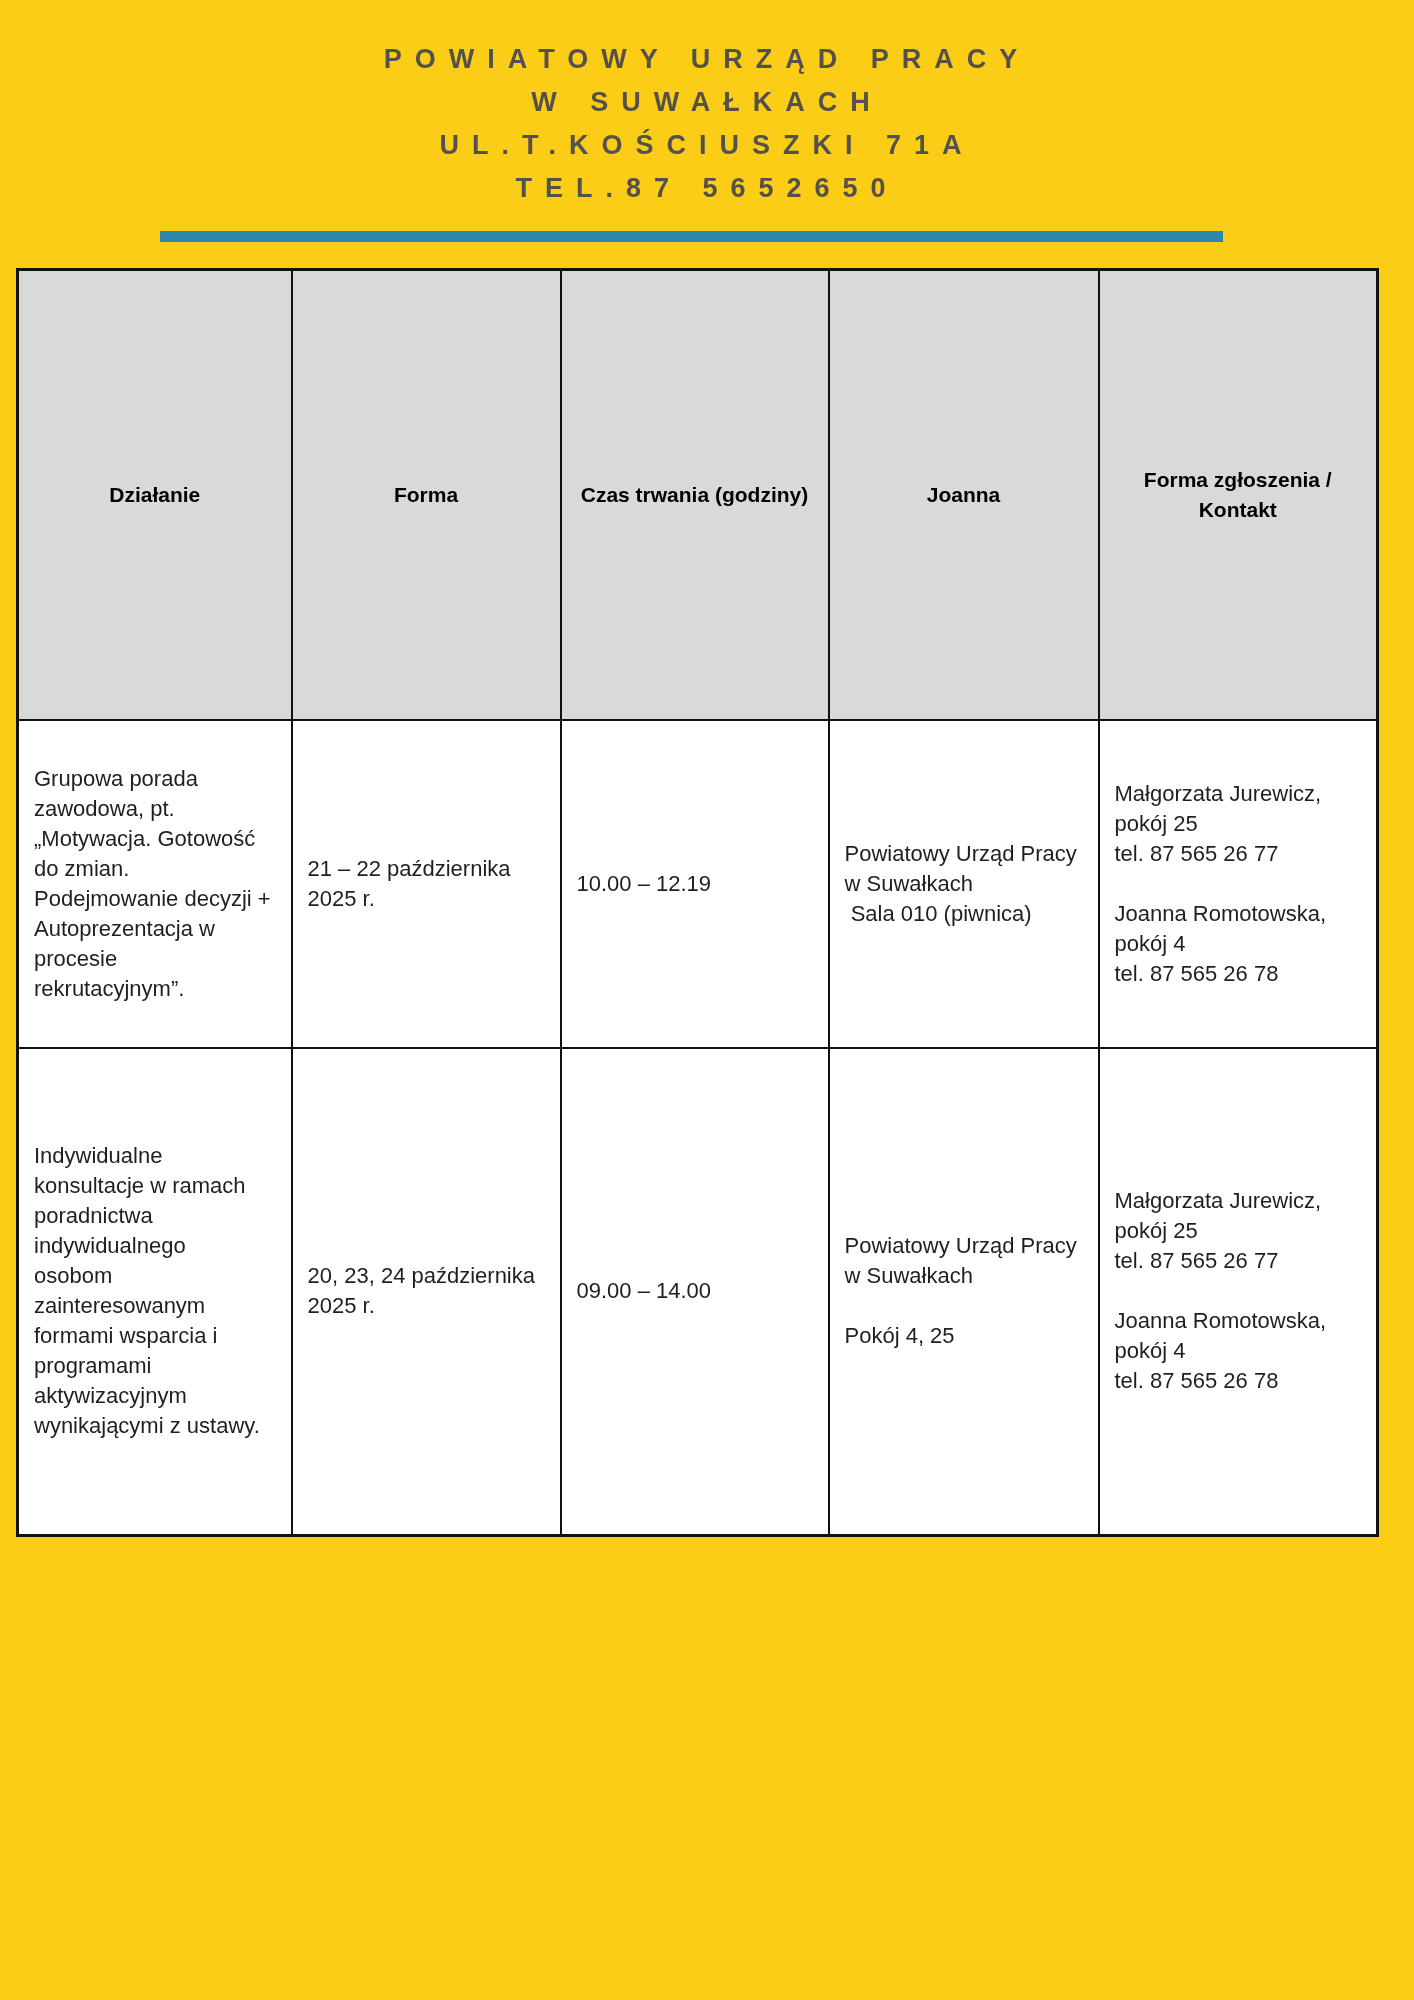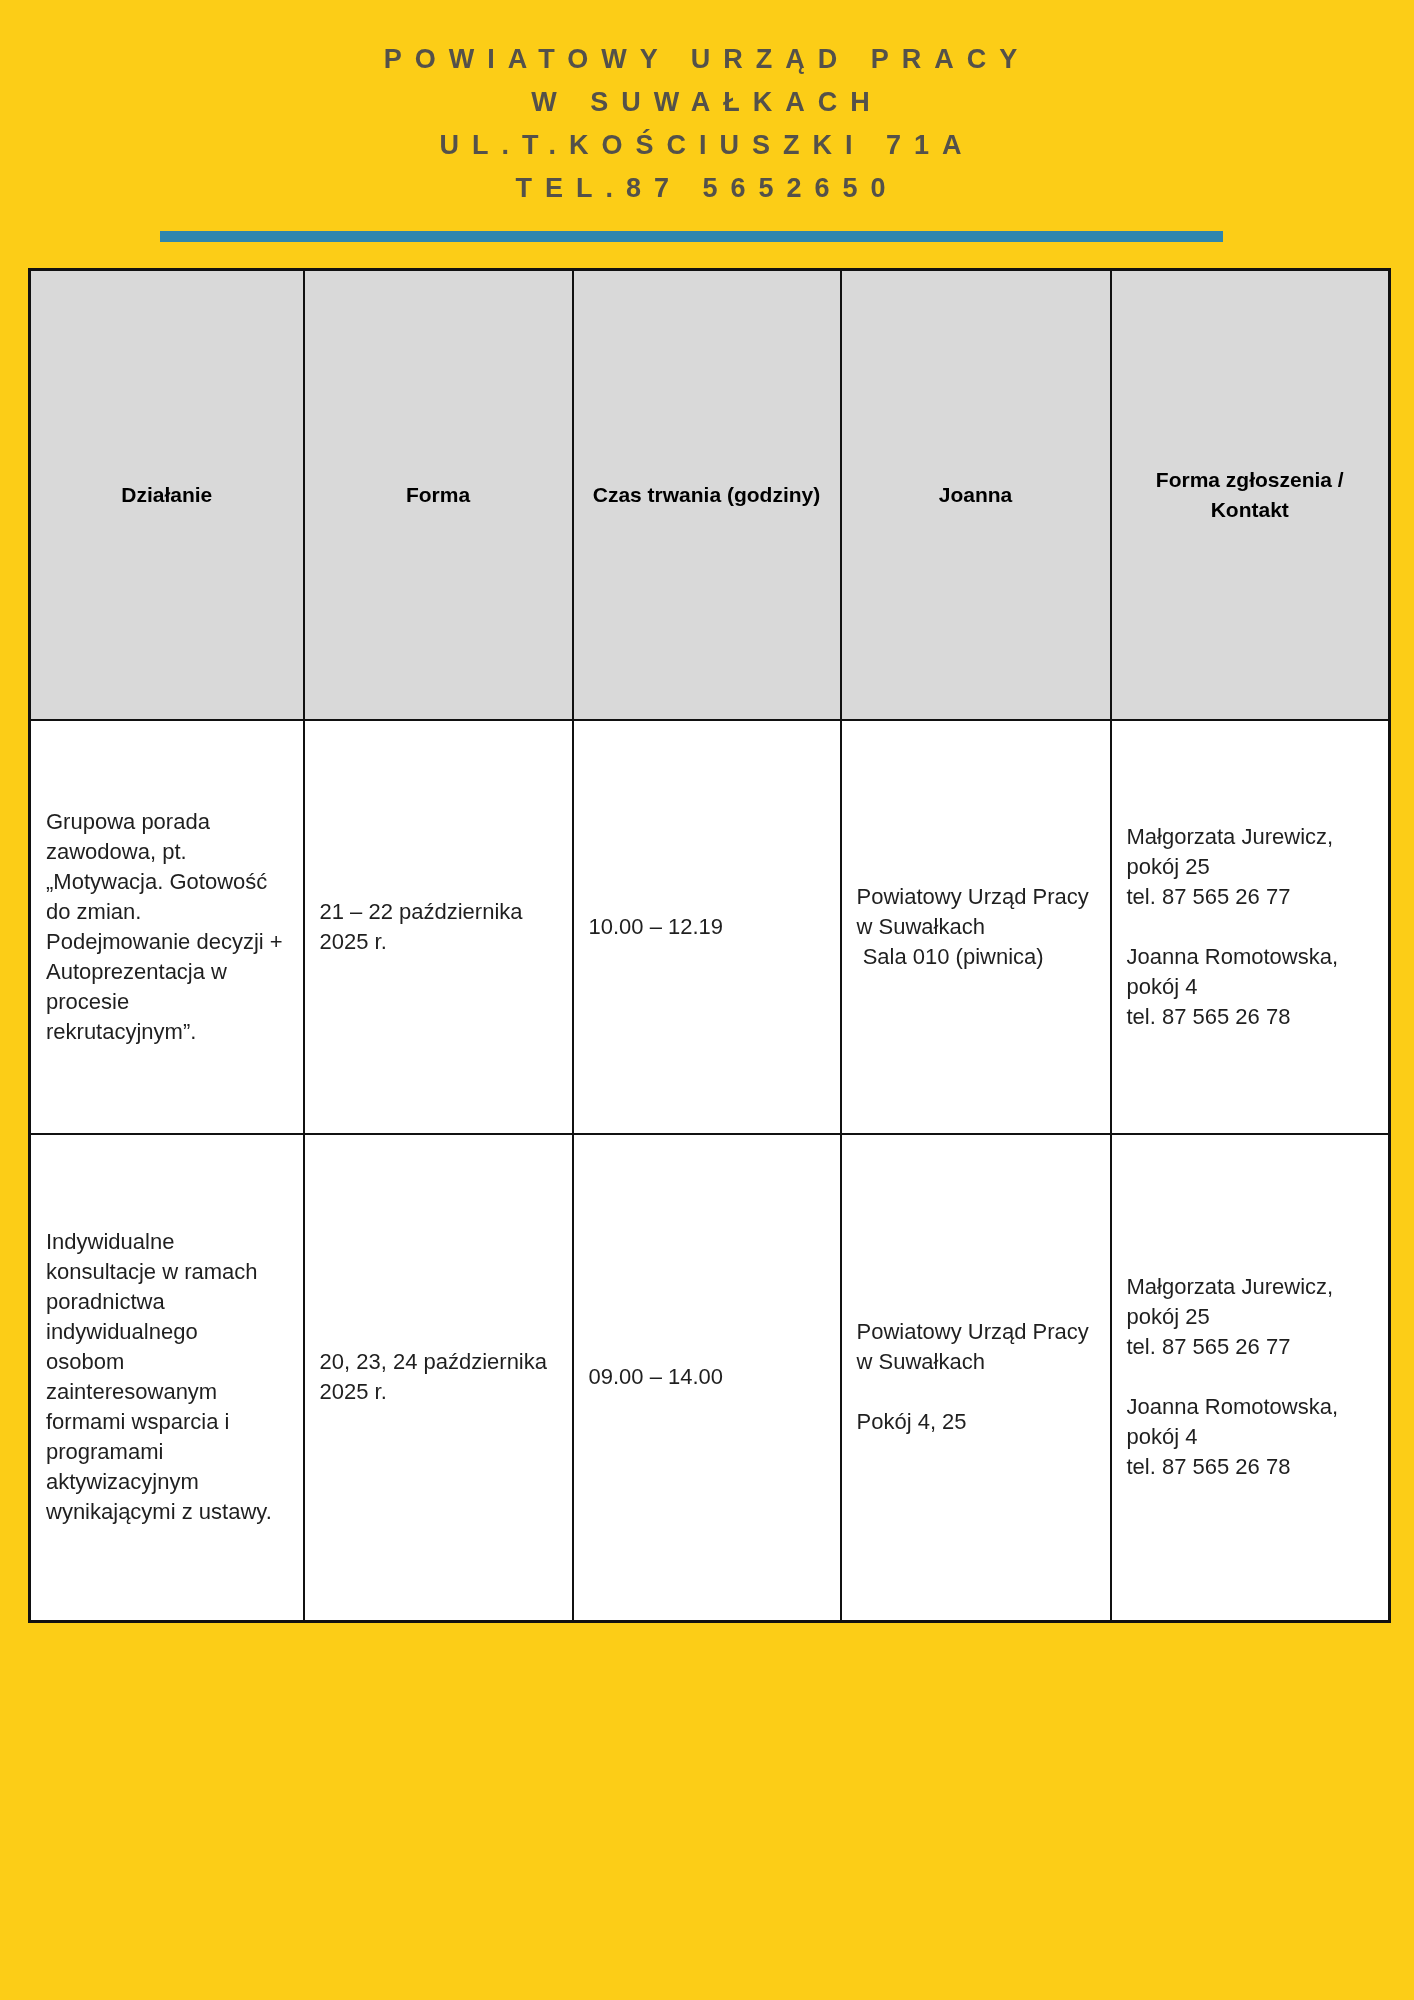--- a/index.html
+++ b/index.html
@@ -29,21 +29,21 @@
   .divider {
     width: 1063px;
     height: 11px;
     margin: 21px 0 0 160px;
     background: #2e86ae;
   }
   table.schedule {
     border-collapse: collapse;
     table-layout: fixed;
     width: 1360px;
-    margin: 26px 0 0 28px;
+    margin: 26px 0 0 16px;
     background: #ffffff;
     border: 3px solid #111111;
     color: #1f1f1f;
   }
   col.c1 { width: 274px; }
   col.c2 { width: 269px; }
   col.c3 { width: 268px; }
   col.c4 { width: 270px; }
   col.c5 { width: 279px; }
   th, td { border: 2px solid #111111; }
@@ -60,21 +60,21 @@
   }
   td {
     font-size: 22px;
     line-height: 30px;
     vertical-align: middle;
     text-align: left;
     padding: 10px 6px 10px 15px;
     white-space: pre-wrap;
   }
   thead tr { height: 450px; }
-  tbody tr.row1 { height: 414px; }
+  tbody tr.row1 { height: 328px; }
   tbody tr.row2 { height: 488px; }
 </style>
 </head>
 <body>
 
 <div class="letterhead">
   <div class="hline">POWIATOWY URZĄD PRACY</div>
   <div class="hline">W SUWAŁKACH</div>
   <div class="hline">UL.T.KOŚCIUSZKI 71A</div>
   <div class="hline">TEL.87 5652650</div>

